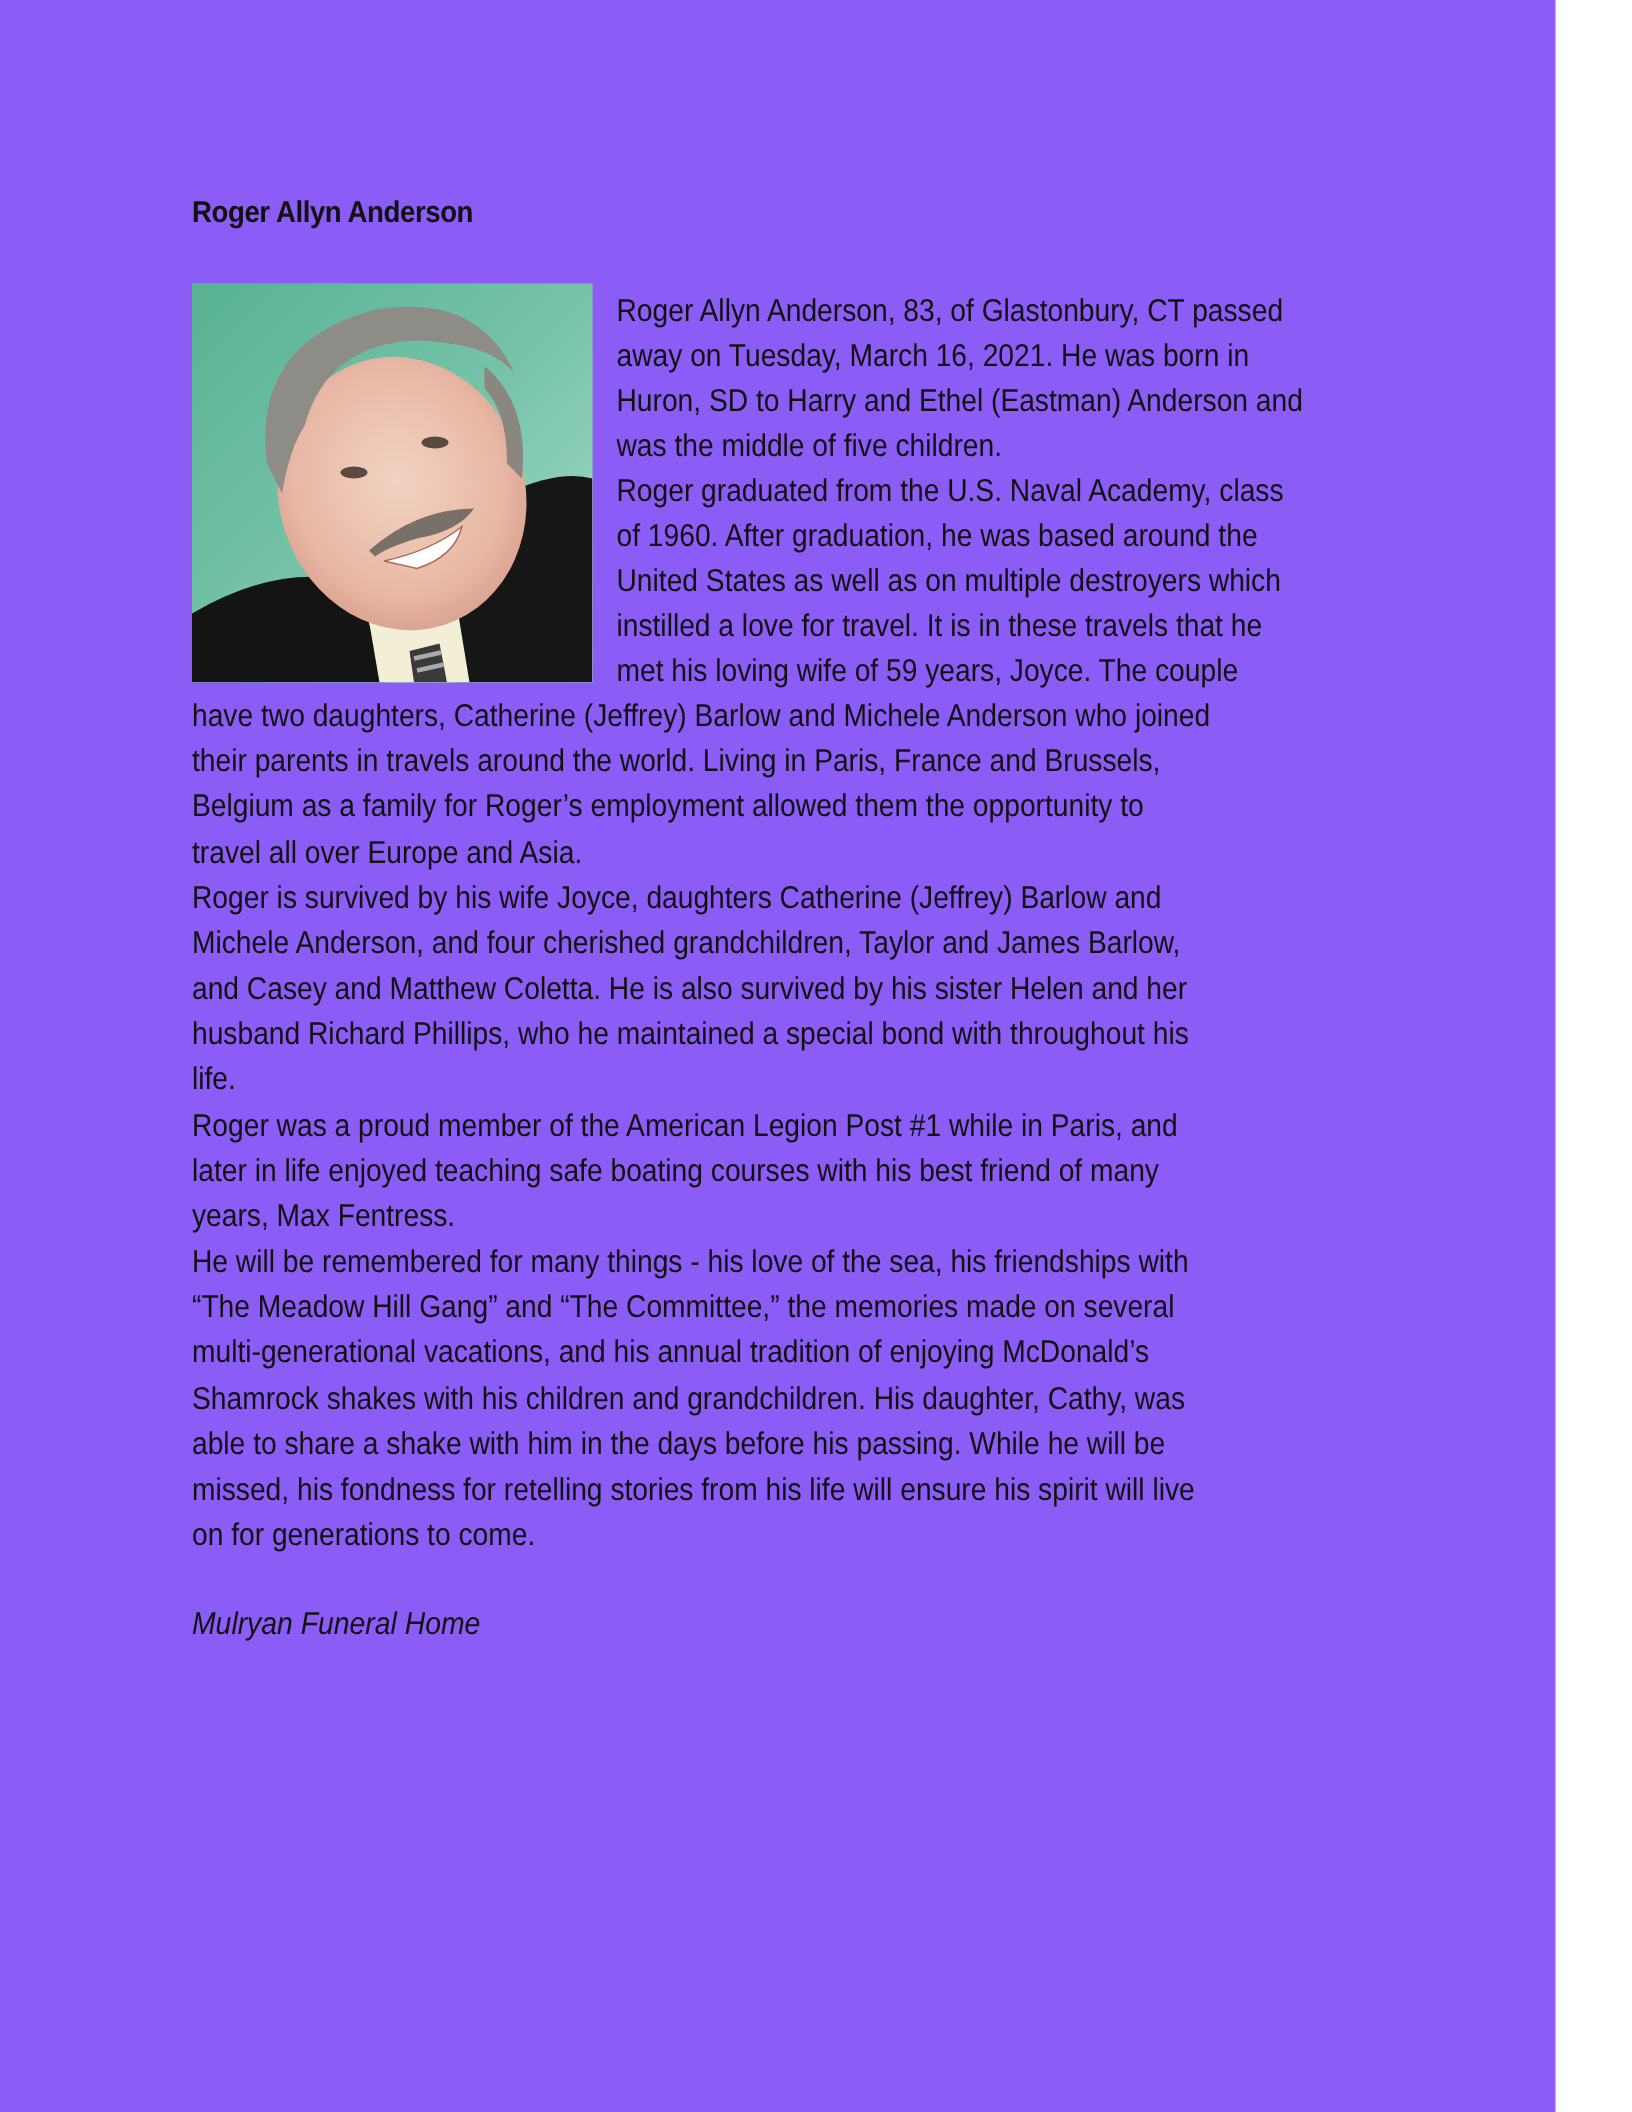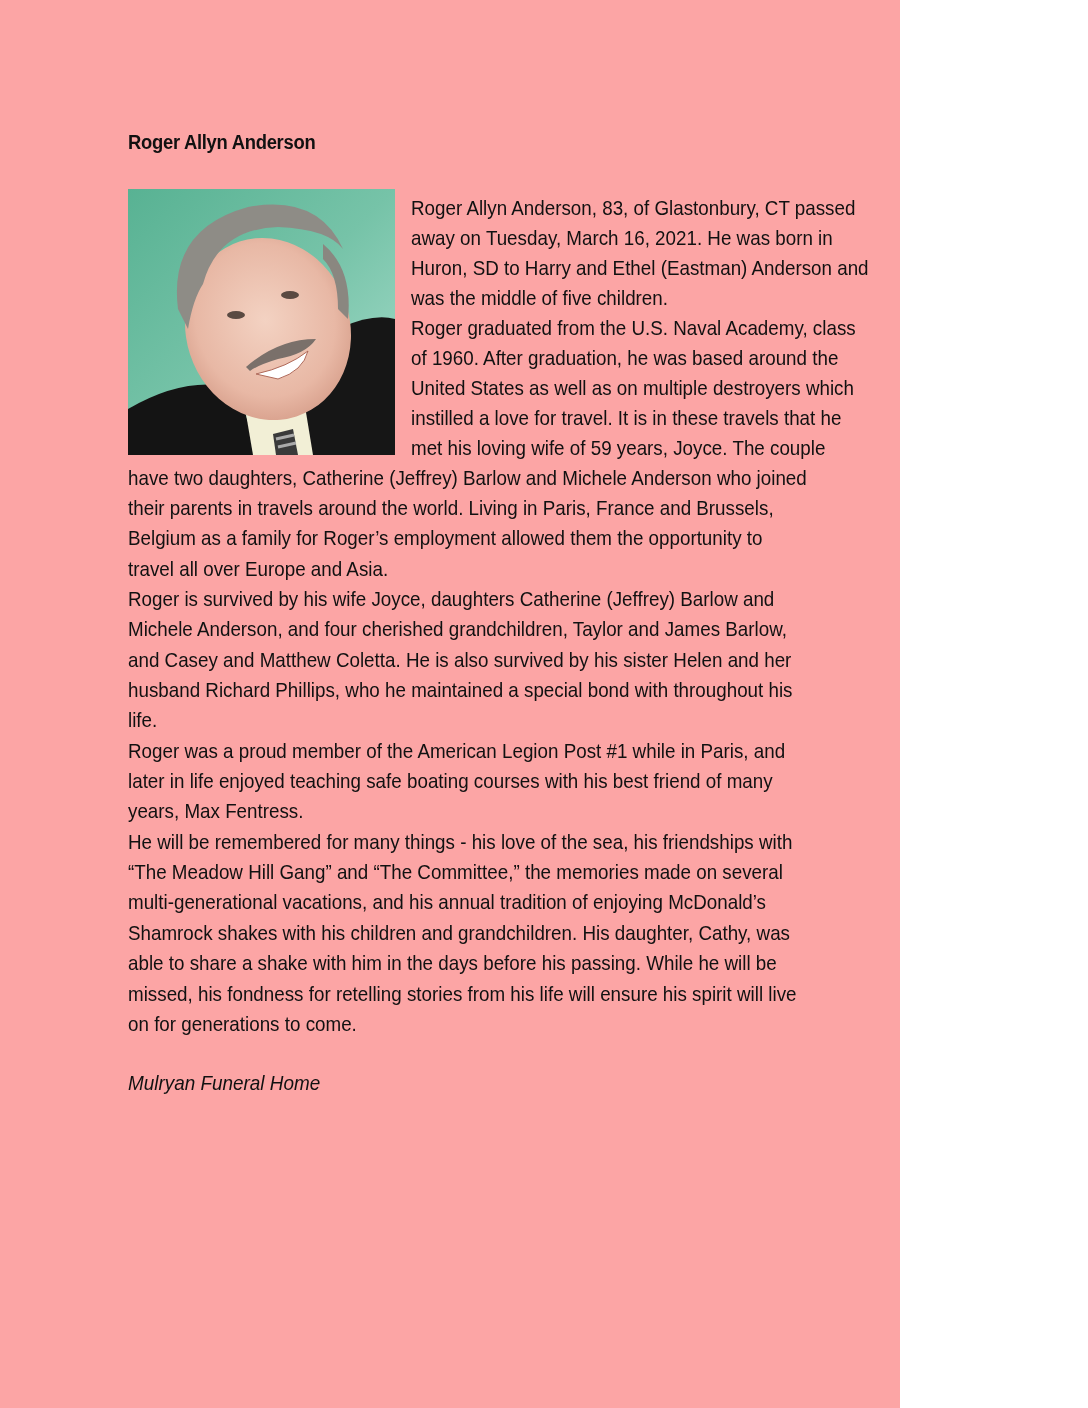--- a/index.html
+++ b/index.html
@@ -1,19 +1,19 @@
 <!DOCTYPE html>
 <html><head>
   <meta charset="utf-8">
   <style>
     html, body { margin: 0; padding: 0; background: #ffffff; }
     body { width: 1088px; height: 1408px; position: relative; overflow: hidden; }
     .page {
-      position: absolute; left: 0; top: 0; width: 900px; height: 1408px;
-      background: #fca5a5; color: #111111;
+      position: absolute; left: 0; top: 0; width: 1037px; height: 1408px;
+      background: #8b5cf6; color: #111111;
       font-family: "Liberation Sans", sans-serif;
     }
     .title {
       position: absolute; left: 128px; top: 131px;
       font-size: 20px; font-weight: bold; letter-spacing: -0.3px;
       transform: scaleX(0.92); transform-origin: left top;
     }
     .photo {
       position: absolute; left: 128px; top: 189px; width: 267px; height: 266px;
       overflow: hidden;

